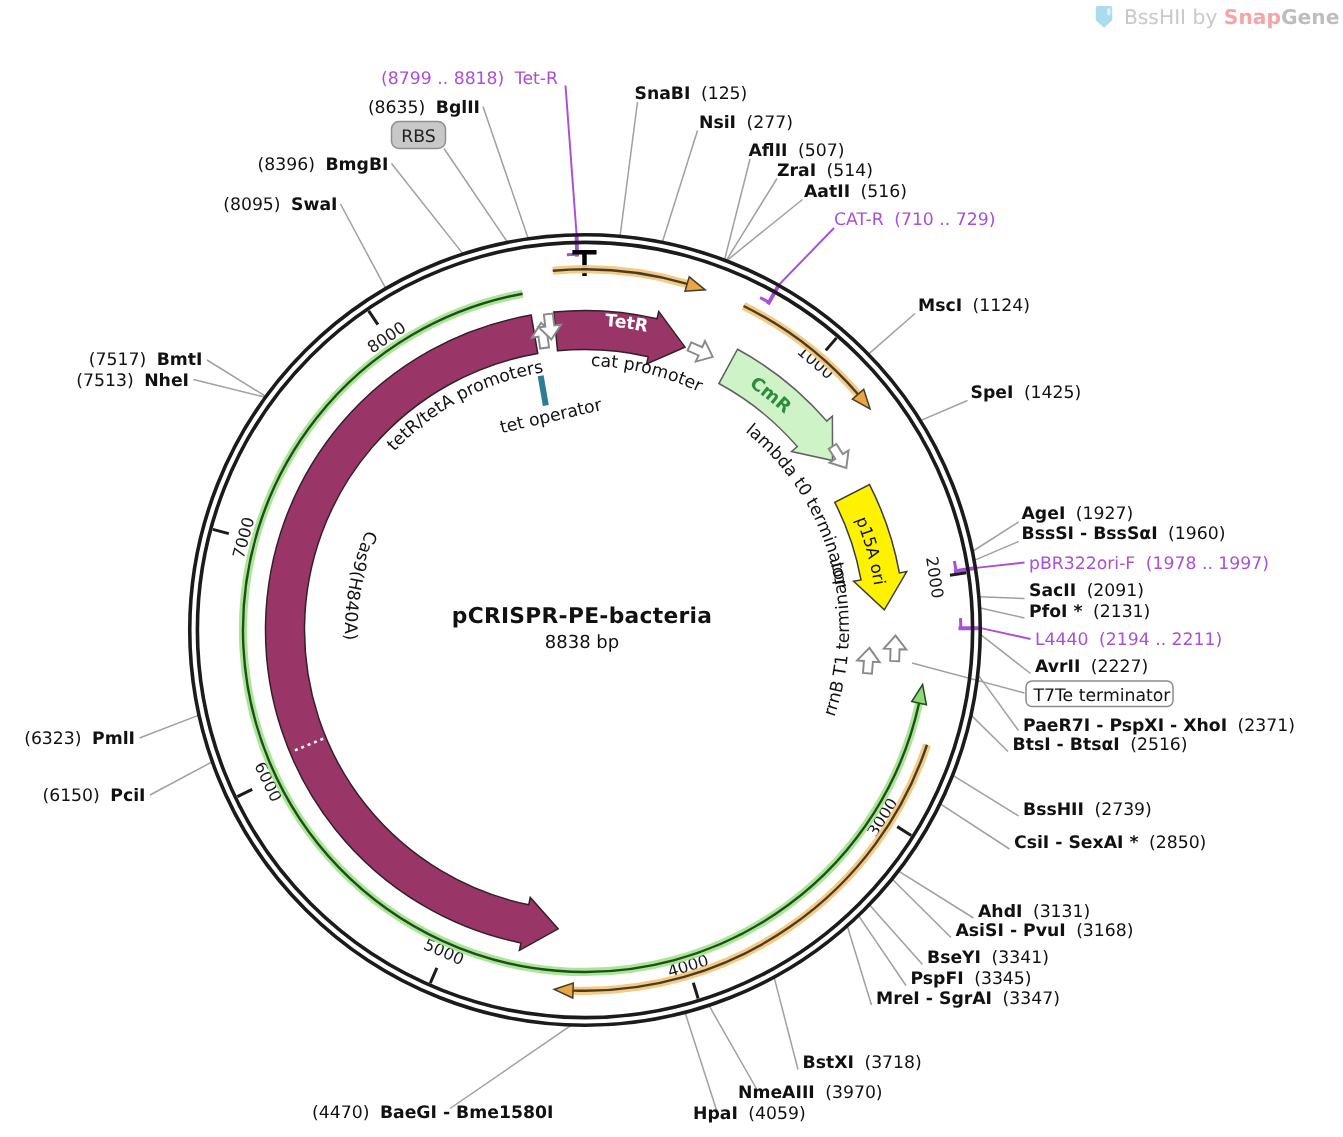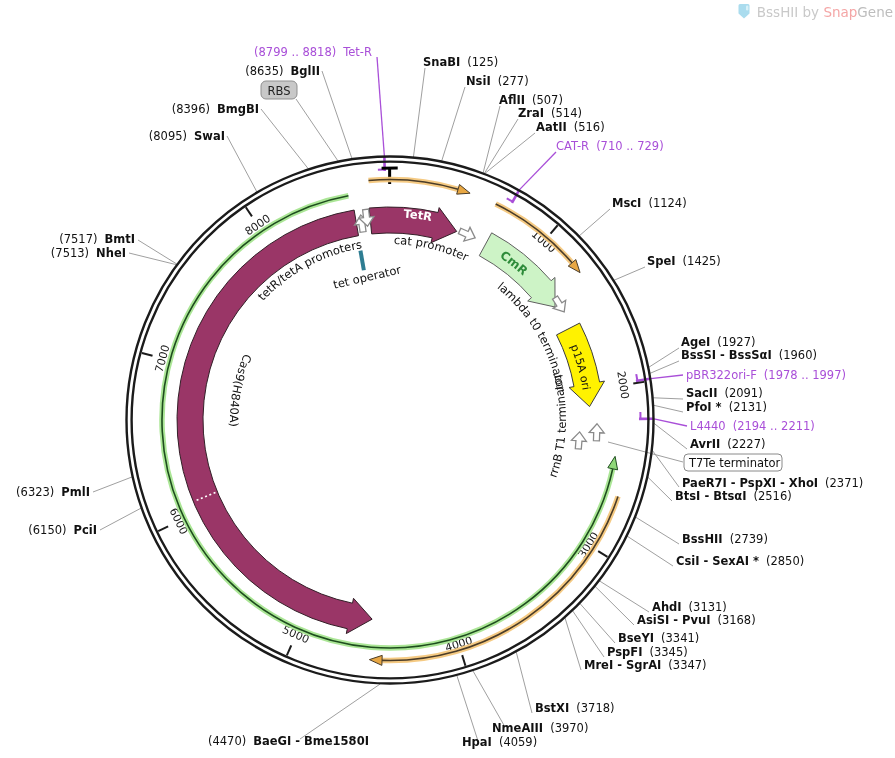--- a/index.html
+++ b/index.html
@@ -4,22 +4,22 @@
 <style>
   html,body{margin:0;padding:0;background:#fff;}
   #stage{position:relative;width:895px;height:758px;background:#fff;overflow:hidden;
          font-family:"DejaVu Sans","Liberation Sans",sans-serif;}
   #map-svg{position:absolute;left:0;top:0;}
   #center-title{position:absolute;left:268px;top:403px;width:240px;text-align:center;color:#111;}
   #center-title .t1{font-size:14.5px;font-weight:bold;letter-spacing:.2px;}
   #center-title .t2{font-size:12px;margin-top:2px;}
   #watermark{position:absolute;right:2px;top:3px;display:flex;align-items:center;gap:6px;
              font-size:13.5px;color:#c9c9c9;}
-  #watermark .snap{color:#f4a6a6;font-weight:normal;}
-  #watermark .gene{color:#bdbdbd;font-weight:normal;}
+  #watermark .snap{color:#f4a6a6;font-weight:bold;}
+  #watermark .gene{color:#bdbdbd;font-weight:bold;}
   .wm-icon{width:13px;height:17px;}
   svg text{font-family:"DejaVu Sans","Liberation Sans",sans-serif;}
 </style>
 </head>
 <body>
 
 <div id="stage">
   <svg id="map-svg" width="895" height="758" viewBox="0 0 895 758">
       <defs>
         <path id="lblpath-0" d="M341.0,267.7 A160,160 0 0 0 287.2,542.6" fill="none"></path>
@@ -165,20 +165,24 @@
       <text x="225" y="140" text-anchor="end" font-size="11.5" fill="#111111"><tspan>(8095)</tspan><tspan font-weight="bold" dx="7">SwaI</tspan></text>
       <text x="259" y="113" text-anchor="end" font-size="11.5" fill="#111111"><tspan>(8396)</tspan><tspan font-weight="bold" dx="7">BmgBI</tspan></text>
       <text x="320" y="75" text-anchor="end" font-size="11.5" fill="#111111"><tspan>(8635)</tspan><tspan font-weight="bold" dx="7">BglII</tspan></text>
       <text x="372" y="56" text-anchor="end" font-size="11.5" fill="#a94fd8"><tspan>(8799 .. 8818)</tspan><tspan dx="7">Tet-R</tspan></text>
       <rect x="261" y="81" width="36" height="18" rx="5" fill="#c8c8c8" stroke="#8f8f8f" stroke-width="1"></rect>
       <text x="279" y="94.5" text-anchor="middle" font-size="11.5" fill="#222">RBS</text>
       <rect x="684" y="454" width="98" height="17" rx="4" fill="#fff" stroke="#8a8a8a" stroke-width="1"></rect>
       <text x="689" y="467" font-size="11.5" fill="#111">T7Te terminator</text>
     </svg>
 
+  <div id="center-title">
+    <div class="t1">pCRISPR-PE-bacteria</div>
+    <div class="t2">8838 bp</div>
+  </div>
 
   <div id="watermark">
     <svg class="wm-icon" viewBox="0 0 13 17">
       <path d="M2 1 h8 a1.5 1.5 0 0 1 1.5 1.5 v8 l-5.5 5 -5.5-5 v-8 A1.5 1.5 0 0 1 2 1 Z" fill="#aadcee"></path>
       <rect x="8" y="2.4" width="2.4" height="5" rx="1.2" fill="#d8f1f8"></rect>
     </svg>
     <span><span>BssHII by </span><span class="snap">Snap</span><span class="gene">Gene</span></span>
   </div>
 </div>
 

